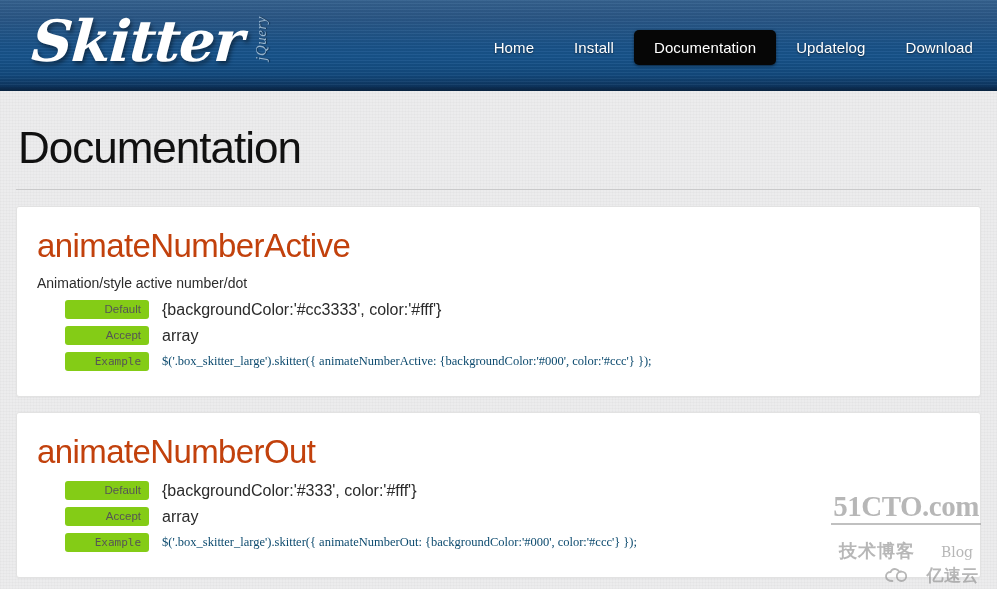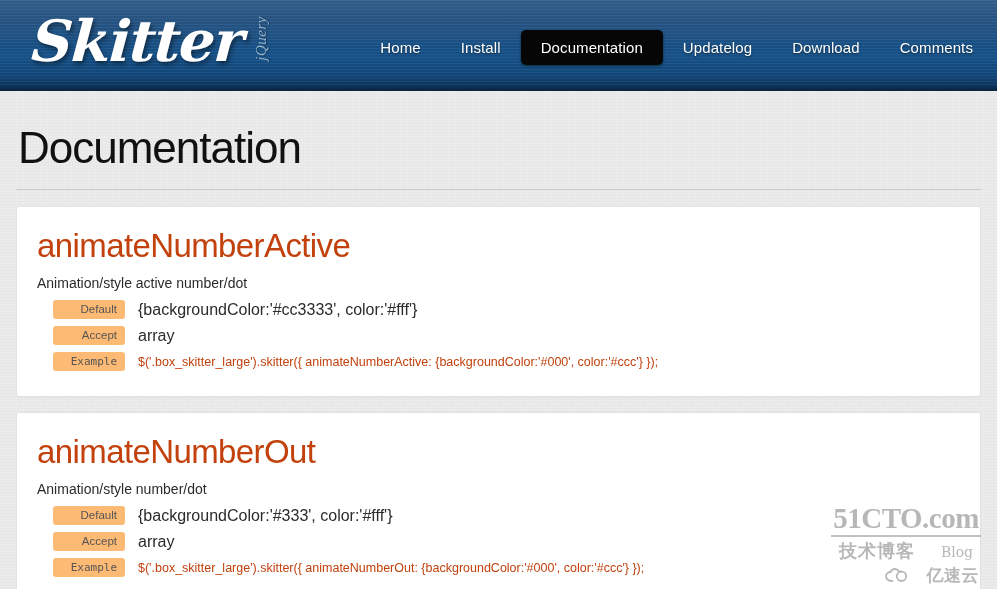--- a/index.html
+++ b/index.html
@@ -153,44 +153,44 @@
     margin-bottom: 9px;
   }
 
   .prop-row {
     display: flex;
     align-items: center;
     margin-bottom: 7px;
   }
   .prop-label {
     flex: 0 0 auto;
-    width: 72px;
-    margin-left: 16px;
-    background: #fdba74;
+    width: 84px;
+    margin-left: 28px;
+    background: #84cc16;
     border-radius: 3px;
     color: #555555;
     font-size: 11.5px;
     text-align: right;
     padding: 3px 8px 3px 4px;
     line-height: 13px;
   }
   .prop-label.mono {
     font-family: "DejaVu Sans Mono", "Liberation Mono", monospace;
     font-size: 11px;
   }
   .prop-value {
     margin-left: 13px;
     font-size: 16px;
     color: #2b2b2b;
     white-space: nowrap;
   }
   .prop-value.mono {
-    font-family: Liberation Sans, sans-serif;
+    font-family: Liberation Serif, serif;
     font-size: 12.5px;
-    color: #c2410c;
+    color: #0c4a6e;
   }
 
   
   .watermark {
     position: absolute;
     right: 16px;
     bottom: 2px;
     width: 150px;
     text-align: center;
     opacity: 0.62;
@@ -205,21 +205,21 @@
     color: #8c8c8c;
     letter-spacing: -0.5px;
     border-bottom: 2px solid #9a9a9a;
     padding-bottom: 1px;
   }
   .wm-mid {
     display: flex;
     align-items: baseline;
     justify-content: center;
     gap: 26px;
-    margin-top: 2px;
+    margin-top: 14px;
   }
   .wm-cn {
     font-size: 18px;
     font-weight: bold;
     color: #8c8c8c;
     letter-spacing: 1px;
   }
   .wm-blog {
     font-family: "DejaVu Serif", serif;
     font-weight: normal;
@@ -253,21 +253,20 @@
     <div class="logo-text">Skitter</div>
     <div class="logo-jquery">jQuery</div>
   </div>
 
   <nav class="nav">
     <a class="nav-item">Home</a>
     <a class="nav-item">Install</a>
     <a class="nav-item active">Documentation</a>
     <a class="nav-item">Updatelog</a>
     <a class="nav-item">Download</a>
-    <a class="nav-item">Comments</a>
   </nav>
 
   <div class="header-bottomline"></div>
 </div>
 
 <div class="page">
 
   <h1 class="page-title">Documentation</h1>
   <div class="title-rule"></div>
 
@@ -286,21 +285,20 @@
     </div>
 
     <div class="prop-row">
       <span class="prop-label mono">Example</span>
       <span class="prop-value mono">$('.box_skitter_large').skitter({ animateNumberActive: {backgroundColor:'#000', color:'#ccc'} });</span>
     </div>
   </div>
 
   <div class="card">
     <h2 class="card-title">animateNumberOut</h2>
-    <div class="card-desc">Animation/style number/dot</div>
 
     <div class="prop-row">
       <span class="prop-label">Default</span>
       <span class="prop-value">{backgroundColor:'#333', color:'#fff'}</span>
     </div>
 
     <div class="prop-row">
       <span class="prop-label">Accept</span>
       <span class="prop-value">array</span>
     </div>

